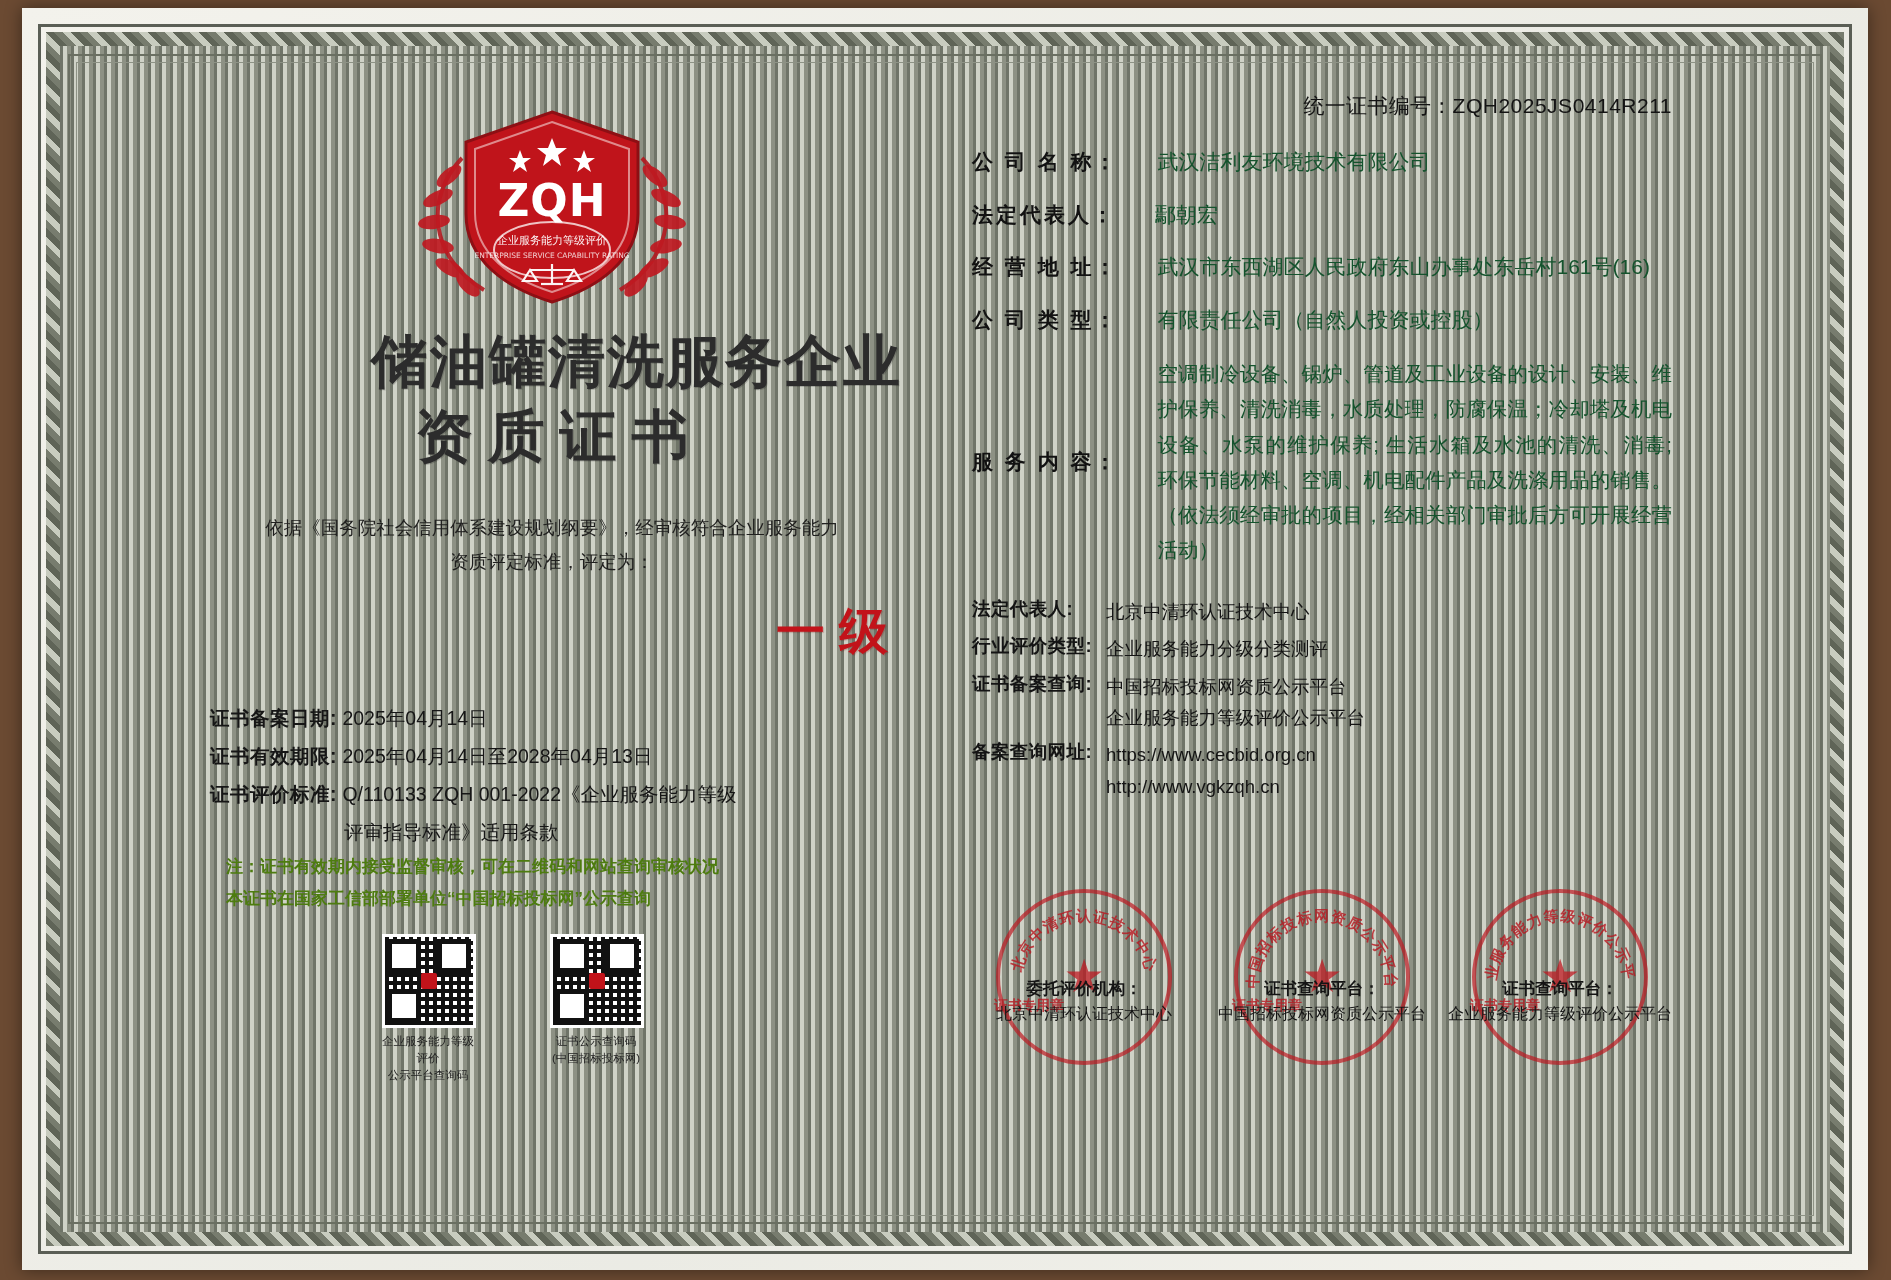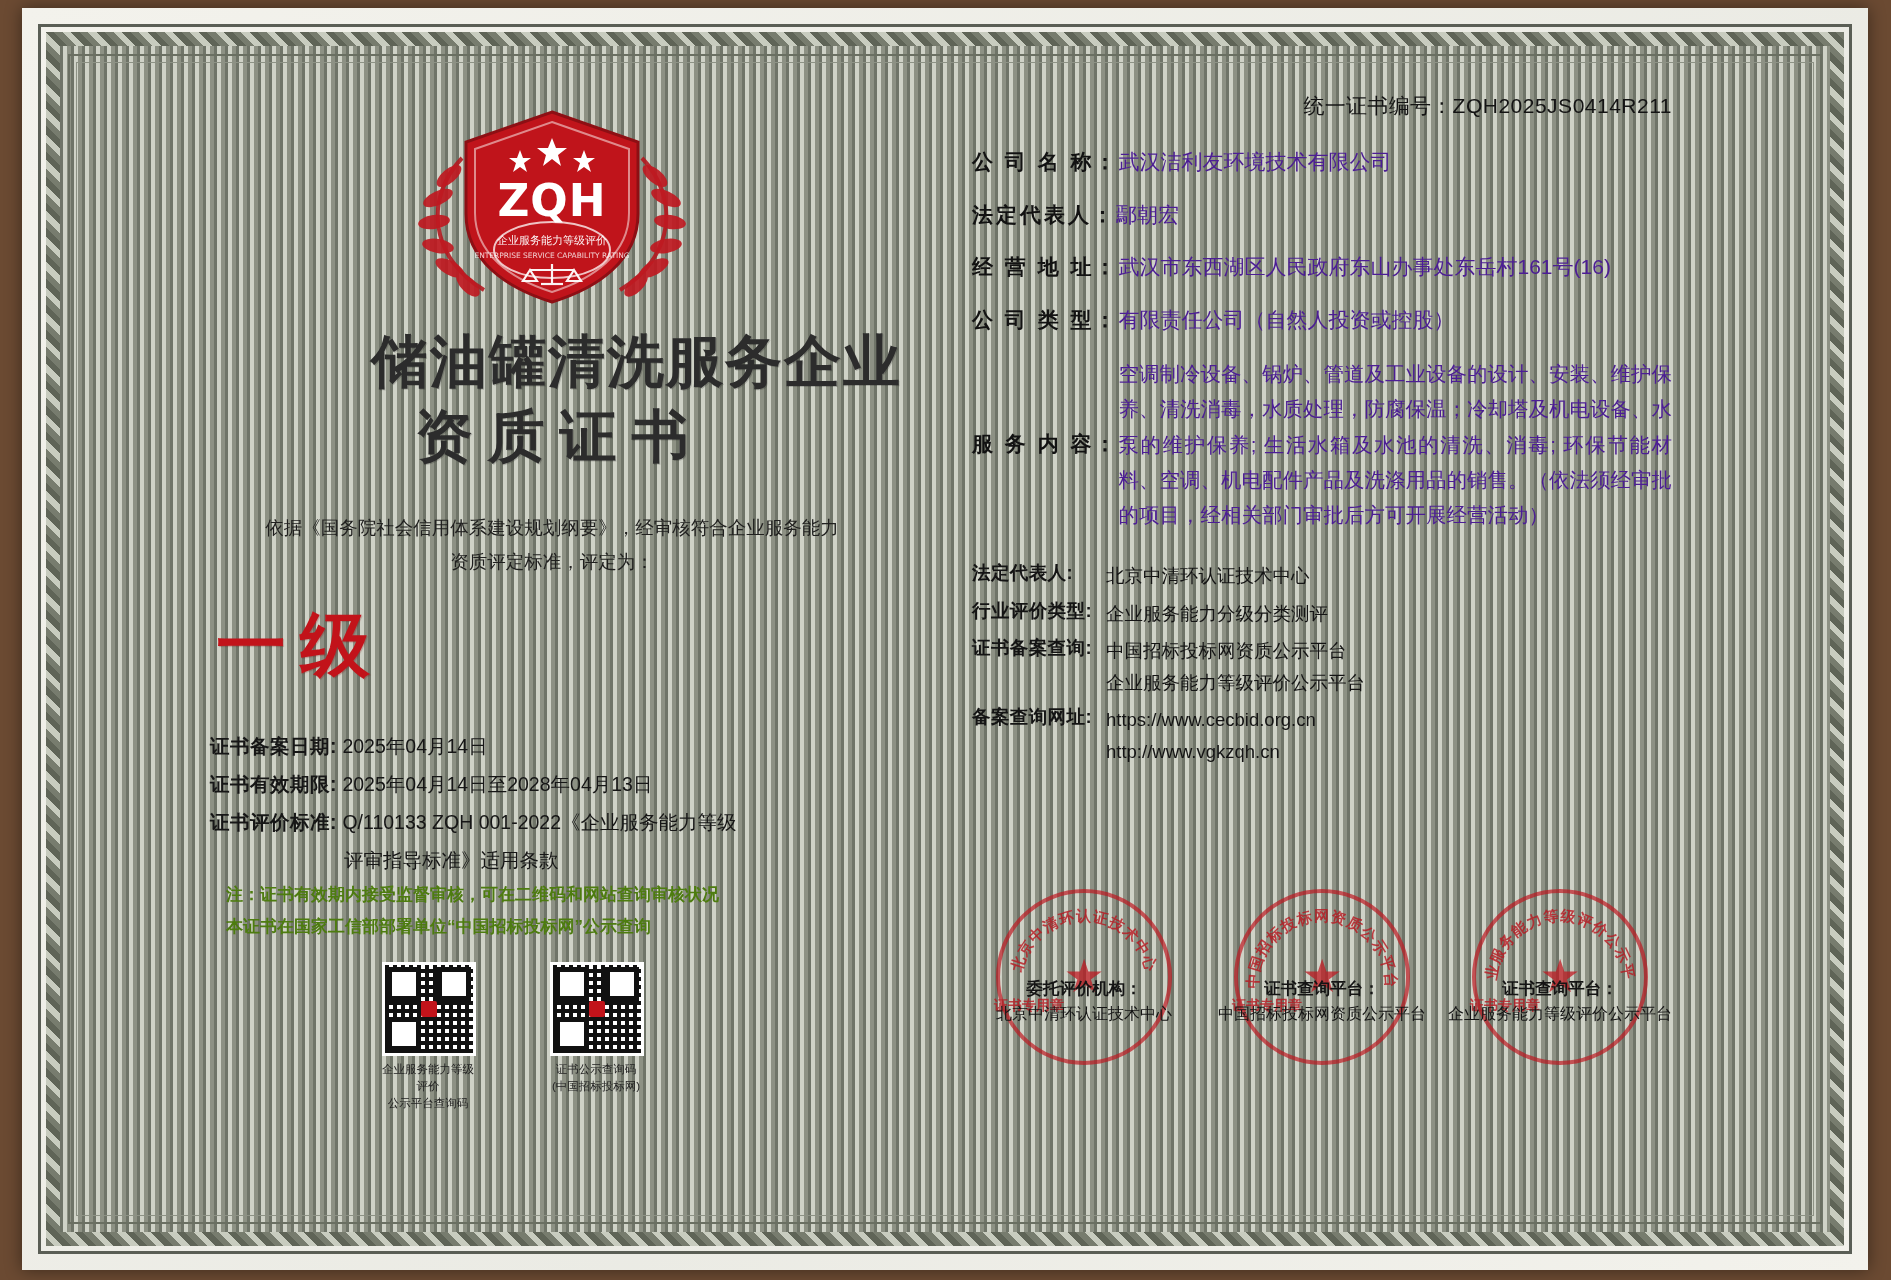--- a/index.html
+++ b/index.html
@@ -131,24 +131,24 @@
     text-align: center;
     font-size: 18.5px;
     color: #20201f;
     line-height: 1.85;
     padding: 0 8px;
   }
   .statement .line2 { display: block; text-align: center; }
 
   .grade {
     margin-top: 20px;
-    text-align: left;
+    text-align: right;
     font-family: "DejaVu Sans", "Liberation Sans", sans-serif;
     font-weight: bold;
-    font-size: 70px;
+    font-size: 49px;
     letter-spacing: 14px;
     color: #c2131a;
     text-indent: 14px;
     text-shadow: 1px 1px 1px rgba(120,0,0,0.25);
   }
 
   .meta-list {
     margin-top: 34px;
     padding-left: 8px;
   }
@@ -254,22 +254,23 @@
     flex: 0 0 126px;
     font-size: 21px;
     font-weight: bold;
     color: #121212;
     letter-spacing: 3px;
     white-space: nowrap;
   }
   .field-value {
     flex: 1;
     font-size: 21px;
-    color: #4c1d95;
+    color: #14532d;
     line-height: 1.55;
+    margin-left: 39px;
   }
   .service-value {
     font-size: 20.5px;
     line-height: 1.72;
     text-align: justify;
   }
 
   .sub-fields {
     margin-top: 28px;
   }

